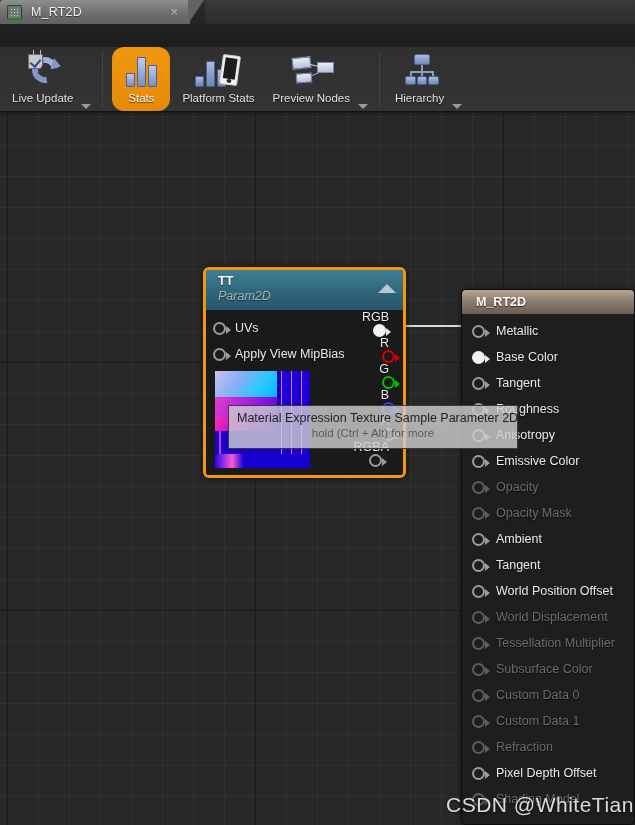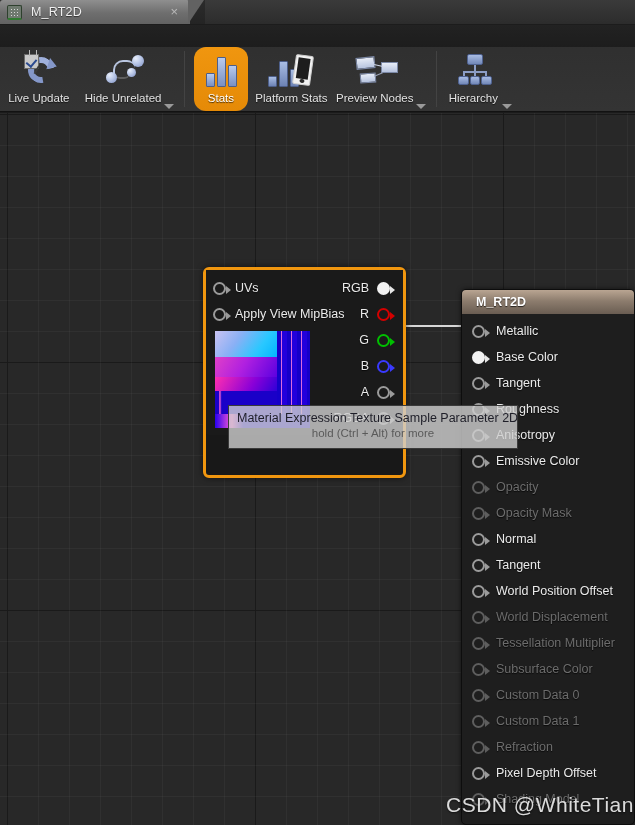--- a/index.html
+++ b/index.html
@@ -253,21 +253,21 @@
   }
   .node-collapse{
     position:absolute; right:7px; top:14px; width:0;height:0;
     border-left:9px solid transparent; border-right:9px solid transparent;
     border-bottom:9px solid #b6c8cd; cursor:pointer;
   }
   .node-tex-body{ position:relative; height:165px; background:#1a1a1a; border-radius:0 0 3px 3px;}
 
   .pin-row{ position:absolute; display:flex; align-items:center; height:18px; }
   .pin-in{ left:7px; }
-  .pin-out{ right:13px; flex-direction: row; justify-content:flex-end;}
+  .pin-out{ right:6px; flex-direction: column; justify-content:flex-end;}
 
   .pin {
     width:13px; height:13px; border-radius:50%;
     border:2.5px solid #bdbdbd; background:transparent;
     position:relative; flex:0 0 13px; cursor:pointer;
   }
   .pin.filled{ background:#f2f2f2; border-color:#f2f2f2; }
   .pin.red{ border-color:#d40000; }
   .pin.green{ border-color:#00c000; }
   .pin.blue{ border-color:#3a3aff; }
@@ -390,32 +390,20 @@
             <span class="arrowhead"></span>
             <span class="chk">
                 <span class="ant"></span>
               </span>
             <span class="hand"></span>
           </span>
         </span>
         <span class="lbl">Live Update</span>
       </div>
 
-      <div class="tbtn" style="margin-left:12px;">
-        <span class="glyph">
-          <span class="ico-hide">
-            <span class="wire"></span>
-              <span class="wire2"></span>
-            <span class="ball b1"></span>
-              <span class="ball b2"></span>
-              <span class="ball b3"></span>
-          </span>
-        </span>
-        <span class="lbl">Hide Unrelated</span>
-      </div>
       <div class="caret" style="margin-top:34px;">
           <i></i>
         </div>
 
       <div class="tb-sep"></div>
 
       <div class="tbtn active">
         <span class="glyph">
           <span class="bars">
               <i class="s1"></i>
@@ -481,20 +469,25 @@
     </div>
   </div>
 
   <div class="graph">
 
     <svg class="wire-svg">
       <path d="M 396 213 C 420 213, 440 213, 464 213" stroke="#d7d7d7" stroke-width="2" fill="none"></path>
     </svg>
 
     <div class="node-tex" style="top:154px;">
+      <div class="node-tex-head">
+        <div class="node-tex-title">TT</div>
+        <div class="node-tex-sub">Param2D</div>
+        <div class="node-collapse"></div>
+      </div>
       <div class="node-tex-body">
 
         <div class="pin-row pin-in" style="top:9px;">
           <span class="pin grey"></span>
           <span class="pin-label">UVs</span>
         </div>
         <div class="pin-row pin-in" style="top:35px;">
           <span class="pin grey"></span>
           <span class="pin-label">Apply View MipBias</span>
         </div>
@@ -567,21 +560,21 @@
         <div class="mat-row dim">
           <span class="pin grey"></span>
           <span class="pin-label">Opacity</span>
         </div>
         <div class="mat-row dim">
           <span class="pin grey"></span>
           <span class="pin-label">Opacity Mask</span>
         </div>
         <div class="mat-row">
           <span class="pin grey"></span>
-          <span class="pin-label">Normal</span>
+          <span class="pin-label">Ambient</span>
         </div>
         <div class="mat-row">
           <span class="pin grey"></span>
           <span class="pin-label">Tangent</span>
         </div>
         <div class="mat-row">
           <span class="pin grey"></span>
           <span class="pin-label">World Position Offset</span>
         </div>
         <div class="mat-row dim">

